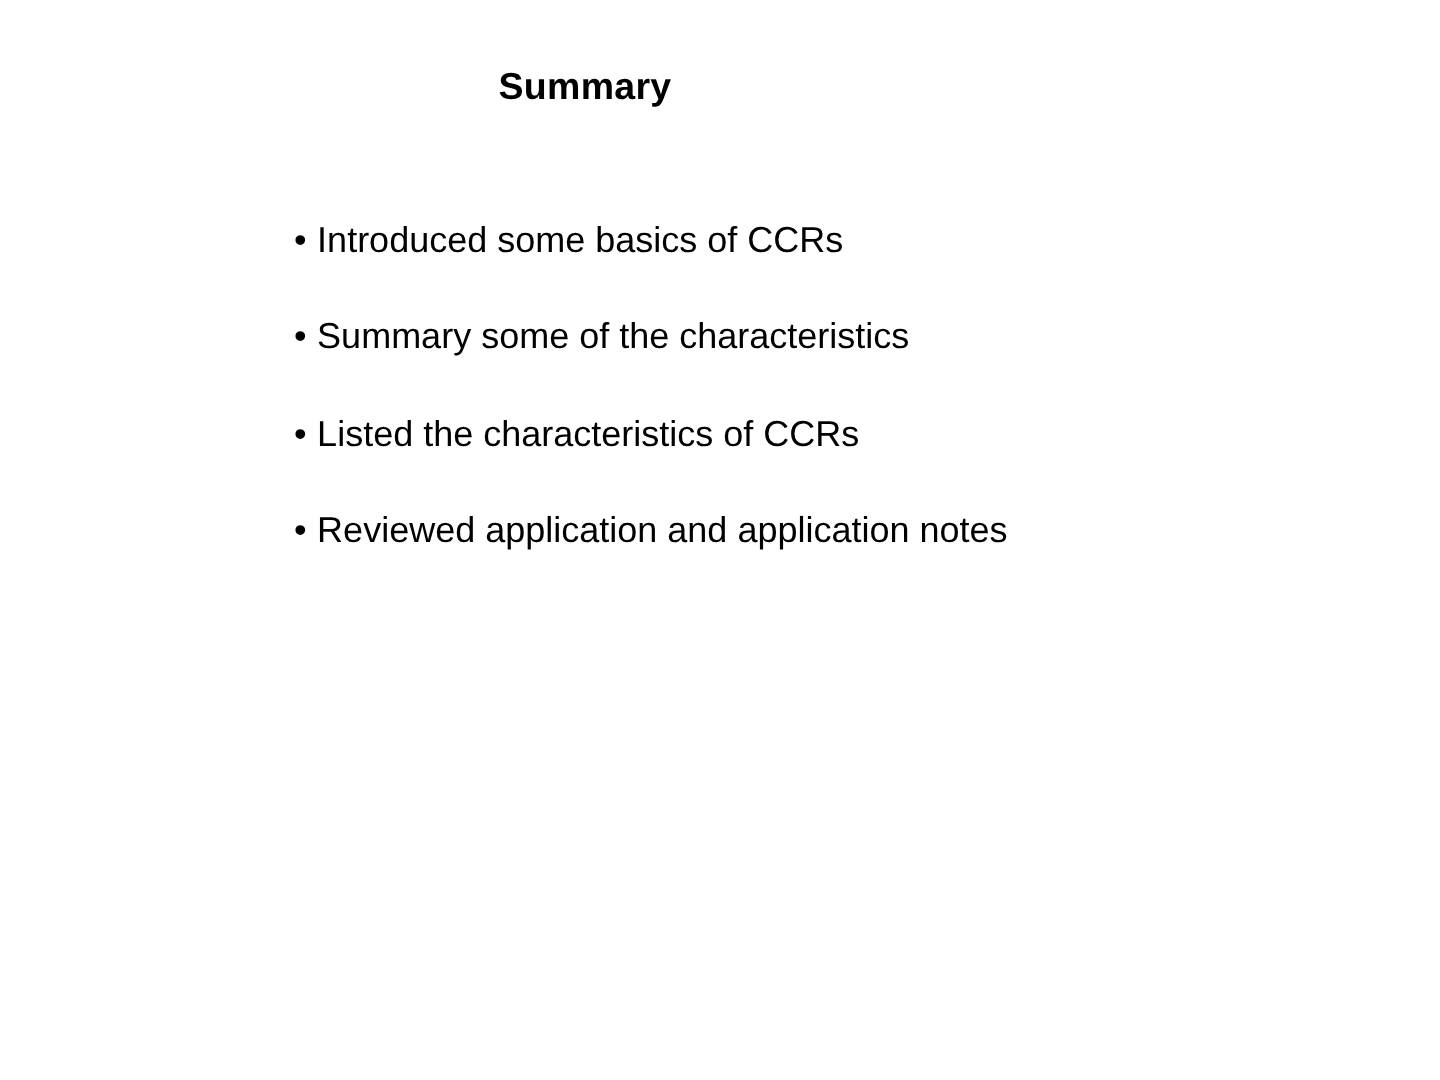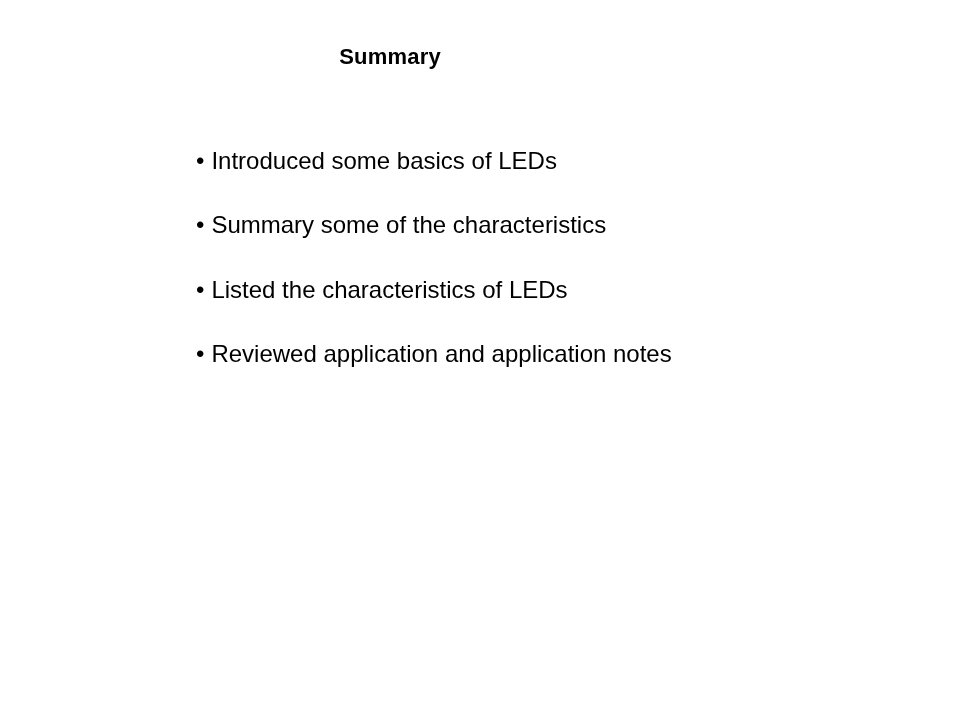--- a/index.html
+++ b/index.html
@@ -19,21 +19,21 @@
     width: 960px;
     height: 720px;
     background: #ffffff;
   }
   .slide-title {
     position: absolute;
     top: 44px;
     left: 0;
     width: 780px;
     text-align: center;
-    font-size: 22px;
+    font-size: 25px;
     font-weight: bold;
     letter-spacing: 0.2px;
     color: #000000;
   }
   .bullet-list {
     position: absolute;
     top: 148px;
     left: 196px;
     width: 700px;
     list-style: none;
@@ -66,31 +66,31 @@
 <body>
 
 <div class="slide">
 
   <div class="slide-title">Summary</div>
 
   <ul class="bullet-list">
 
     <li class="bullet-item">
       <span class="bullet-marker">•</span>
-      <span class="bullet-text">Introduced some basics of LEDs</span>
+      <span class="bullet-text">Introduced some basics of CCRs</span>
     </li>
 
     <li class="bullet-item">
       <span class="bullet-marker">•</span>
       <span class="bullet-text">Summary some of the characteristics</span>
     </li>
 
     <li class="bullet-item">
       <span class="bullet-marker">•</span>
-      <span class="bullet-text">Listed the characteristics of LEDs</span>
+      <span class="bullet-text">Listed the characteristics of CCRs</span>
     </li>
 
     <li class="bullet-item">
       <span class="bullet-marker">•</span>
       <span class="bullet-text">Reviewed application and application notes</span>
     </li>
 
   </ul>
 
 </div>

